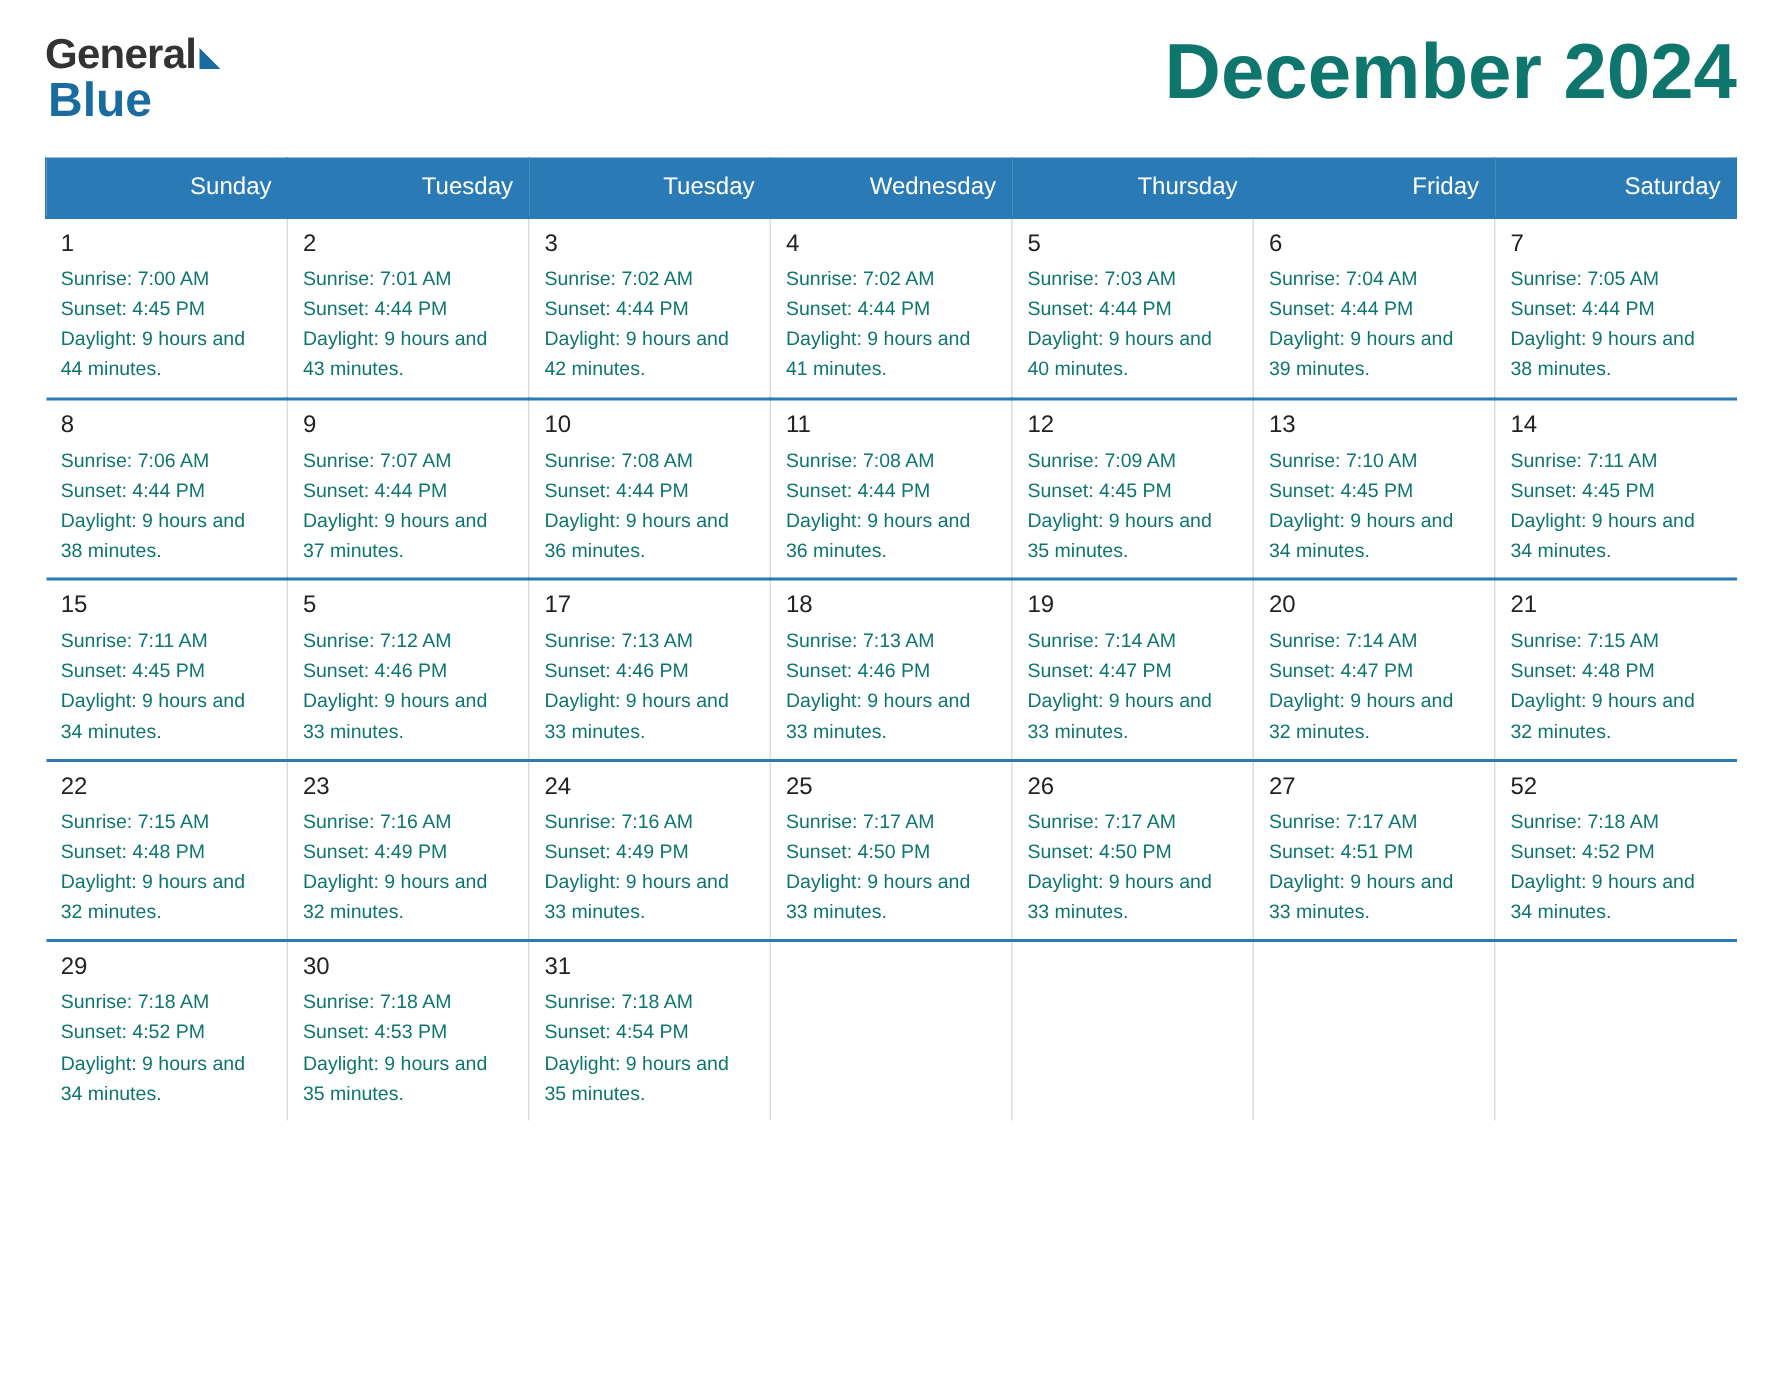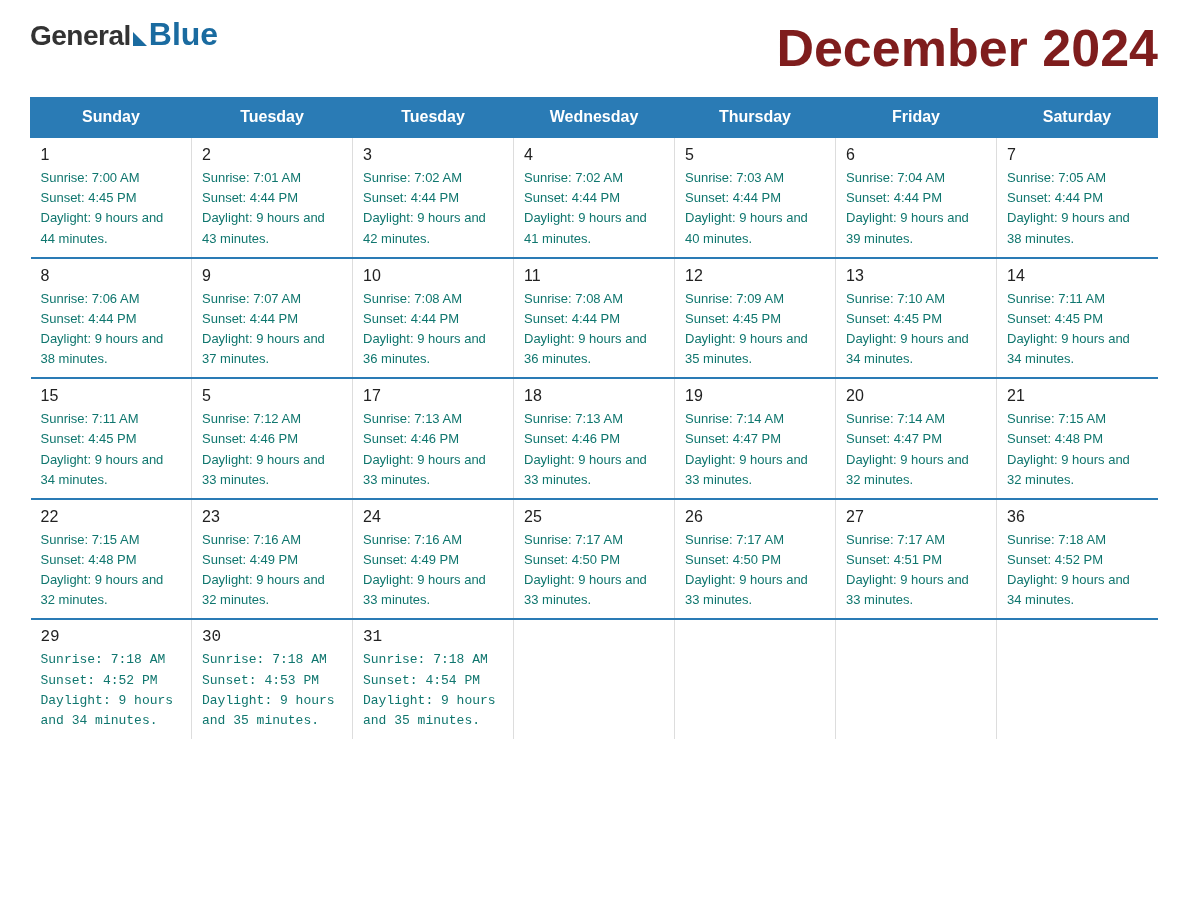--- a/index.html
+++ b/index.html
@@ -11,21 +11,21 @@
       padding: 20px 30px;
     }
     .header {
       display: flex;
       justify-content: space-between;
       align-items: flex-start;
       margin-bottom: 20px;
     }
     .logo {
       display: flex;
-      flex-direction: row;
+      flex-direction: column;
       align-items: flex-start;
     }
     .logo-top {
       display: flex;
       align-items: center;
     }
     .logo-general {
       font-size: 28px;
       font-weight: bold;
       color: #333;
@@ -46,42 +46,42 @@
       color: #1a6ba0;
       margin-top: -4px;
       margin-left: 2px;
     }
     .title-block {
       text-align: right;
     }
     .calendar-title {
       font-size: 52px;
       font-weight: bold;
-      color: #7f1d1d;
+      color: #0f766e;
       line-height: 1.1;
     }
     .calendar-subtitle {
       font-size: 22px;
       color: #555;
       margin-top: 4px;
     }
     table {
       width: 100%;
       border-collapse: collapse;
       table-layout: fixed;
     }
     thead tr {
       background-color: #2a7bb5;
     }
     thead th {
       color: #fff;
       font-size: 16px;
-      font-weight: bold;
+      font-weight: normal;
       padding: 10px 10px;
-      text-align: center;
+      text-align: right;
       border: 1px solid #2a7bb5;
     }
     tbody tr {
       border-top: 2px solid #2a7bb5;
     }
     tbody td {
       vertical-align: top;
       padding: 8px 10px;
       font-size: 13.5px;
       color: #222;
@@ -98,21 +98,20 @@
       margin-bottom: 4px;
       display: block;
     }
     .day-info {
       font-size: 13px;
       color: #0f766e;
       line-height: 1.55;
     }
     tbody tr:last-child td {
       height: auto;
-      font-family: Liberation Mono, monospace;
     }
   </style>
 </head>
 <body>
 
 <div class="header">
   <div class="logo">
     <div class="logo-top">
       <span class="logo-general">General</span>
       <div class="logo-triangle"></div>
@@ -246,21 +245,21 @@
         </td>
         <td>
           <span class="day-num">26</span>
         <div class="day-info">Sunrise: 7:17 AM<br>Sunset: 4:50 PM<br>Daylight: 9 hours and 33 minutes.</div>
         </td>
         <td>
           <span class="day-num">27</span>
         <div class="day-info">Sunrise: 7:17 AM<br>Sunset: 4:51 PM<br>Daylight: 9 hours and 33 minutes.</div>
         </td>
         <td>
-          <span class="day-num">36</span>
+          <span class="day-num">52</span>
         <div class="day-info">Sunrise: 7:18 AM<br>Sunset: 4:52 PM<br>Daylight: 9 hours and 34 minutes.</div>
         </td>
       </tr>
       <tr>
         <td>
           <span class="day-num">29</span>
         <div class="day-info">Sunrise: 7:18 AM<br>Sunset: 4:52 PM<br>Daylight: 9 hours and 34 minutes.</div>
         </td>
         <td>
           <span class="day-num">30</span>

